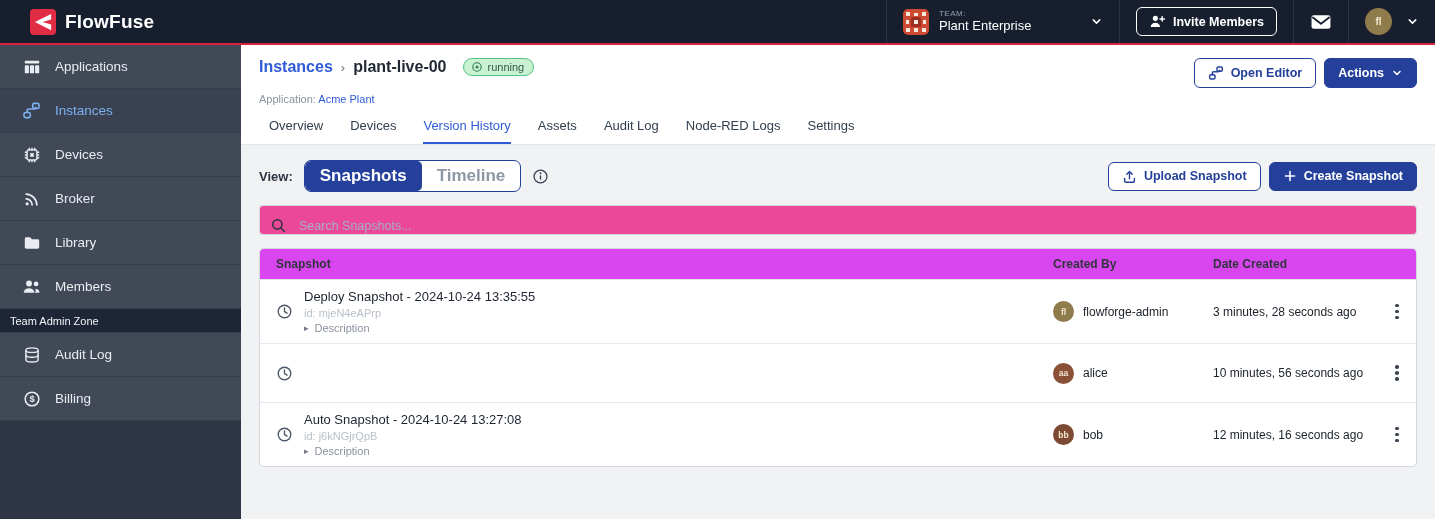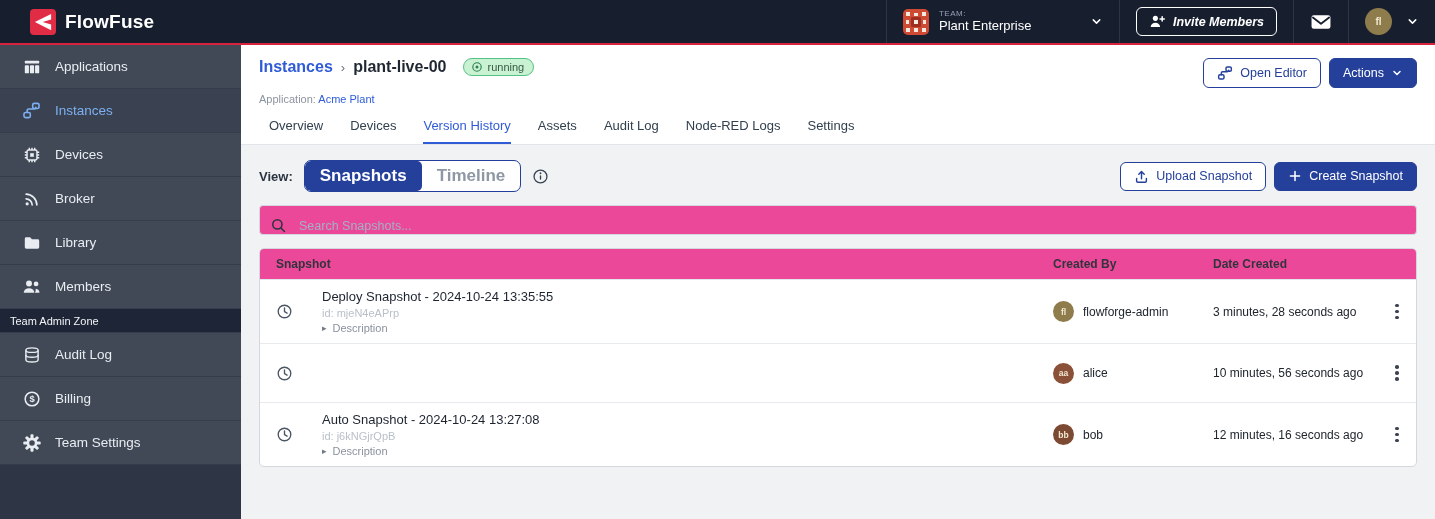--- a/index.html
+++ b/index.html
@@ -8,21 +8,21 @@
   .navbar{height:43px;background:#171e2e;border-bottom:2px solid #d8233f;display:flex;align-items:stretch;justify-content:space-between;flex:0 0 auto;}
   .nav-left{display:flex;align-items:center;gap:9px;padding-left:30px;}
   .brand{color:#fff;font-size:19px;font-weight:bold;letter-spacing:.2px;}
   .nav-right{display:flex;align-items:stretch;}
   .nav-sec{display:flex;align-items:center;border-left:1px solid #2c3447;padding:0 16px;}
   .team-sec{min-width:200px;gap:10px;}
   .team-txt{display:flex;flex-direction:column;line-height:1.15;}
   .team-label{font-size:8px;color:#95a0b4;letter-spacing:.5px;}
   .team-name{font-size:13px;color:#fff;}
   .chev{margin-left:auto;display:flex;align-items:center;}
-  .btn-invite{display:flex;align-items:center;gap:7px;background:transparent;border:1px solid #fff;border-radius:6px;color:#fff;font-size:12.5px;font-weight:bold;padding:5px 12px;cursor:pointer;font-family:inherit;font-style:italic;}
+  .btn-invite{display:flex;align-items:center;gap:7px;background:transparent;border:1px solid #fff;border-radius:6px;color:#fff;font-size:12.5px;font-weight:bold;padding:5px 12px;cursor:pointer;font-family:inherit;}
   .user-sec{gap:14px;}
   .avatar-round{width:27px;height:27px;border-radius:50%;display:flex;align-items:center;justify-content:center;color:#f3e9d2;font-size:10px;font-weight:bold;}
   
   .body{display:flex;flex:1;min-height:0;}
   .sidebar{width:241px;background:#414957;display:flex;flex-direction:column;flex:0 0 auto;}
   .side-item{height:43px;display:flex;align-items:center;gap:14px;padding-left:22px;border-bottom:1px solid #353c4a;font-size:13.5px;color:#e9ecf0;cursor:pointer;}
   .side-item.active{background:#3a4150;color:#7db0f2;}
   .side-icon{width:19px;display:flex;justify-content:center;align-items:center;}
   .admin-band{height:23px;background:#1e2536;display:flex;align-items:center;padding-left:10px;font-size:11px;color:#f2f4f7;border-bottom:1px solid #353c4a;}
   .side-footer{flex:1;background:#2e3544;}
@@ -31,49 +31,49 @@
   .page-header{background:#fff;padding:13px 18px 0 18px;border-bottom:1px solid #e2e5e9;}
   .crumb-row{display:flex;align-items:flex-start;justify-content:space-between;}
   .crumb-left{display:flex;align-items:center;gap:8px;}
   .crumb-link{color:#2f5bd7;font-weight:bold;font-size:16px;cursor:pointer;}
   .crumb-sep{color:#6b7280;font-size:13px;}
   .crumb-name{color:#1f2733;font-weight:bold;font-size:16px;}
   .badge{display:inline-flex;align-items:center;gap:5px;background:#c8f2d1;border:1px solid #54c284;color:#395947;font-size:11px;padding:2px 9px 2px 7px;border-radius:11px;margin-left:8px;}
   .app-line{font-size:11px;color:#8b93a0;margin-top:5px;}
   .app-link{color:#2f5bd7;cursor:pointer;}
   .hdr-buttons{display:flex;gap:8px;}
-  .btn{display:inline-flex;align-items:center;gap:7px;border-radius:6px;font-size:12.5px;font-weight:normal;padding:6px 13px;cursor:pointer;font-family:inherit;}
+  .btn{display:inline-flex;align-items:center;gap:7px;border-radius:6px;font-size:12.5px;font-weight:bold;padding:6px 13px;cursor:pointer;font-family:inherit;}
   .btn-outline{background:#fff;border:1px solid #24409a;color:#24409a;}
   .btn-navy{background:#24409a;border:1px solid #24409a;color:#fff;}
   .tabs{display:flex;gap:27px;margin:13px 0 0 10px;}
   .tab{font-size:13px;color:#33404f;padding-bottom:9px;border-bottom:2px solid transparent;cursor:pointer;}
   .tab.active{color:#2f5bd7;border-bottom-color:#2f5bd7;}
   
   .content{padding:15px 18px 0 18px;}
   .view-row{display:flex;align-items:center;justify-content:space-between;margin-bottom:13px;}
   .view-left{display:flex;align-items:center;}
   .view-label{font-size:13px;color:#2c3440;font-weight:bold;}
   .seg{display:inline-flex;border:1.5px solid #24409a;border-radius:7px;background:#fff;margin-left:11px;overflow:hidden;}
   .seg-btn{padding:5px 15px;font-size:17px;font-weight:bold;color:#8e98a5;cursor:pointer;border-radius:5px;}
   .seg-btn.active{background:#24409a;color:#fff;}
   .info-ic{margin-left:11px;display:flex;align-items:center;cursor:pointer;}
   .right-btns{display:flex;gap:8px;}
   .search{display:flex;align-items:flex-end;gap:10px;background:#ec4899;border:1px solid #d4d8de;border-radius:4px;height:28px;padding:0 10px;margin-bottom:13px;}
   .search input{border:none;outline:none;flex:1;font-size:12.5px;font-family:inherit;color:#2c3440;background:transparent;}
   .search input::placeholder{color:#a3b1c2;}
   
   .table-card{background:#fff;border:1px solid #d4d8de;border-radius:5px;overflow:hidden;}
-  .t-head{display:flex;align-items:center;background:#ec4899;border-bottom:1px solid #e2e5e9;height:30px;font-size:12px;font-weight:bold;color:#31343c;}
+  .t-head{display:flex;align-items:center;background:#d946ef;border-bottom:1px solid #e2e5e9;height:30px;font-size:12px;font-weight:bold;color:#31343c;}
   .col-snap{flex:1;padding-left:16px;}
   .col-by{width:160px;flex:0 0 auto;}
   .col-date{width:165px;flex:0 0 auto;}
   .col-menu{width:38px;flex:0 0 auto;}
   .t-row{display:flex;align-items:center;border-bottom:1px solid #e7eaed;padding:9px 0;min-height:40px;}
   .t-row:last-child{border-bottom:none;}
-  .cell-snap{flex:1;display:flex;align-items:center;gap:29px;padding-left:16px;}
+  .cell-snap{flex:1;display:flex;align-items:center;gap:11px;padding-left:16px;}
   .snap-lines{display:flex;flex-direction:column;gap:3px;}
   .snap-title{font-size:13px;color:#1d2430;}
   .snap-id{font-size:11px;color:#b9c0c9;}
   .snap-desc{font-size:11px;color:#8a929e;display:flex;align-items:center;gap:6px;cursor:pointer;}
   .caret{font-size:9px;color:#6f7884;}
   .cell-by{width:160px;flex:0 0 auto;display:flex;align-items:center;gap:9px;font-size:12px;color:#20262e;}
   .mini-avatar{width:21px;height:21px;border-radius:50%;display:flex;align-items:center;justify-content:center;color:#f3e9d2;font-size:8.5px;font-weight:bold;flex:0 0 auto;}
   .cell-date{width:165px;flex:0 0 auto;font-size:12px;color:#20262e;}
   .cell-menu{width:38px;flex:0 0 auto;display:flex;flex-direction:column;align-items:center;gap:2.5px;cursor:pointer;}
   .kdot{width:3.5px;height:3.5px;border-radius:50%;background:#3c4550;}
@@ -236,46 +236,20 @@
       </div>
       <div class="side-item">
         <span class="side-icon">
           <svg width="18" height="18" viewBox="0 0 20 20">
               <circle cx="10" cy="10" r="7.6" fill="none" stroke="currentColor" stroke-width="1.7"></circle>
               <text x="10" y="13.6" text-anchor="middle" font-size="10.5" font-weight="bold" fill="currentColor" font-family="Liberation Sans, sans-serif">$</text>
             </svg>
         </span>
         <span class="side-label">Billing</span>
       </div>
-      <div class="side-item">
-        <span class="side-icon">
-          <svg width="18" height="18" viewBox="0 0 20 20">
-              <g transform="translate(10,10)" fill="currentColor">
-                <g>
-                  <rect x="-1.7" y="-9.6" width="3.4" height="5" rx="1"></rect>
-                  <rect x="-1.7" y="4.6" width="3.4" height="5" rx="1"></rect>
-                </g>
-                <g transform="rotate(90)">
-                  <rect x="-1.7" y="-9.6" width="3.4" height="5" rx="1"></rect>
-                  <rect x="-1.7" y="4.6" width="3.4" height="5" rx="1"></rect>
-                </g>
-                <g transform="rotate(45)">
-                  <rect x="-1.7" y="-9.6" width="3.4" height="5" rx="1"></rect>
-                  <rect x="-1.7" y="4.6" width="3.4" height="5" rx="1"></rect>
-                </g>
-                <g transform="rotate(135)">
-                  <rect x="-1.7" y="-9.6" width="3.4" height="5" rx="1"></rect>
-                  <rect x="-1.7" y="4.6" width="3.4" height="5" rx="1"></rect>
-                </g>
-                <circle r="4.6" fill="none" stroke="currentColor" stroke-width="3"></circle>
-              </g>
-            </svg>
-        </span>
-        <span class="side-label">Team Settings</span>
-      </div>
       <div class="side-footer"></div>
     </aside>
 
     <main class="main">
       <div class="page-header">
         <div class="crumb-row">
           <div class="crumb-left">
             <span class="crumb-link">Instances</span>
             <span class="crumb-sep">›</span>
             <span class="crumb-name">plant-live-00</span>

